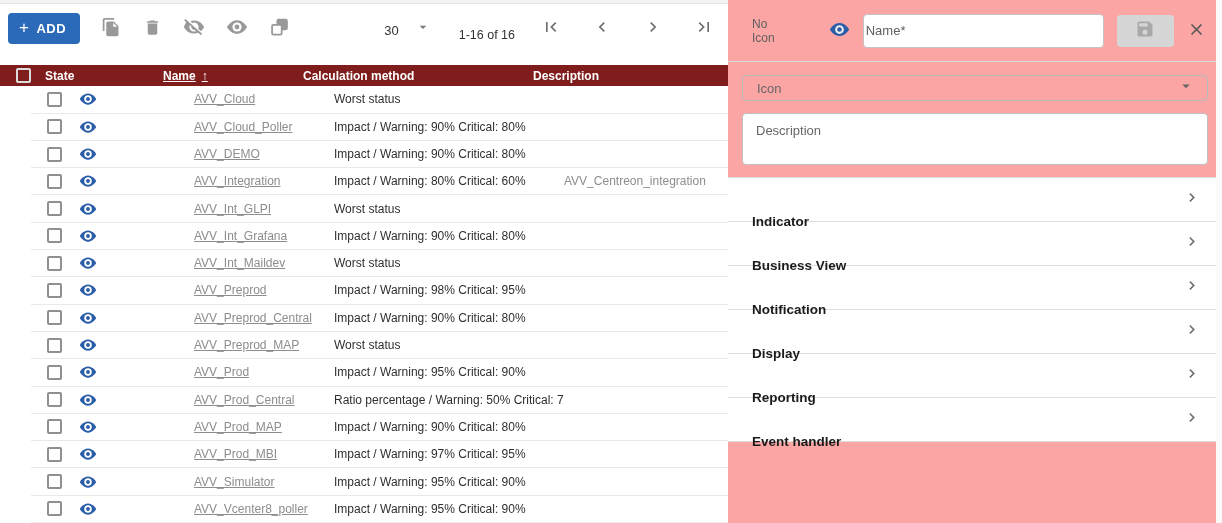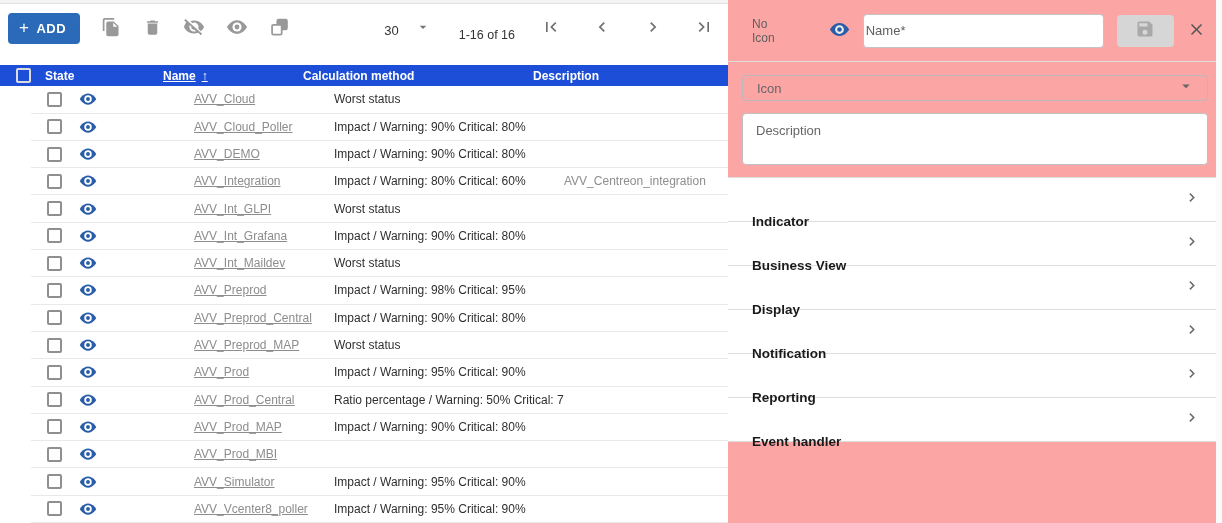--- a/index.html
+++ b/index.html
@@ -22,21 +22,21 @@
   .per-page { display:inline-flex; align-items:flex-end; gap:16px; font-size:13px; color:#333;
               background:none; border:none; cursor:pointer; }
   .per-page svg { fill:#777; }
   .range { font-size:12.5px; color:#333; margin:12px 26px 0 28px; }
   .pg-btn { background:none; border:none; cursor:pointer; margin-right:31px; height:24px;
             display:inline-flex; align-items:center; }
   .pg-btn svg { fill:#6f6f6f; }
   .pg-btn.last { margin-right:14px; }
 
   
-  .thead { height:24px; background:#1d4ed8; display:flex; align-items:center;
+  .thead { height:24px; background:#7f1d1d; display:flex; align-items:center;
            color:#fff; font-size:12px; font-weight:bold;margin-top:11px; }
   .tbody { flex:1; display:flex; flex-direction:column;padding-left:31px; }
   .trow  { height:27.3px; display:flex; align-items:center; border-bottom:1px solid #e9e9e9;
            font-size:12px; background:#fff; }
   .c-check { width:45px; padding-left:16px; display:flex; align-items:center; }
   .c-state { width:118px; padding-left:3px; display:flex; align-items:center; }
   .thead .c-state { padding-left:0; }
   .c-name  { width:140px; color:#8d8d8d; white-space:nowrap; overflow:hidden;text-decoration:underline; }
   .c-calc  { width:230px; color:#2f2f2f; white-space:nowrap; overflow:hidden; }
   .c-desc  { flex:1; color:#8d8d8d; white-space:nowrap; overflow:hidden; }
@@ -399,20 +399,21 @@
           <div class="c-state">
             <button class="state-eye">
               <svg width="18" height="18" viewBox="0 0 24 24" fill="#2a5da8">
                 <path d="M12 4.5C5 4.5 1 12 1 12s4 7.5 11 7.5S23 12 23 12 19 4.5 12 4.5z"></path>
                 <circle cx="12" cy="12" r="5" fill="#fff"></circle>
                 <circle cx="12" cy="12" r="2.6"></circle>
               </svg>
             </button>
           </div>
           <div class="c-name">AVV_Prod_MBI</div>
+          <div class="c-calc">Impact / Warning: 97% Critical: 95%</div>
           <div class="c-desc"></div>
         </div>
         <div class="trow">
           <div class="c-check">
             <span class="cbx"></span>
           </div>
           <div class="c-state">
             <button class="state-eye">
               <svg width="18" height="18" viewBox="0 0 24 24" fill="#2a5da8">
                 <path d="M12 4.5C5 4.5 1 12 1 12s4 7.5 11 7.5S23 12 23 12 19 4.5 12 4.5z"></path>
@@ -484,27 +485,27 @@
               <path d="M9.4 6.4 8 7.8l4.2 4.2L8 16.2l1.4 1.4 5.6-5.6z"></path>
             </svg></span>
         </div>
         <div class="acc-row">
           <span class="acc-label">Business View</span>
           <span><svg width="19" height="19" viewBox="0 0 24 24">
               <path d="M9.4 6.4 8 7.8l4.2 4.2L8 16.2l1.4 1.4 5.6-5.6z"></path>
             </svg></span>
         </div>
         <div class="acc-row">
-          <span class="acc-label">Display</span>
+          <span class="acc-label">Notification</span>
           <span><svg width="19" height="19" viewBox="0 0 24 24">
               <path d="M9.4 6.4 8 7.8l4.2 4.2L8 16.2l1.4 1.4 5.6-5.6z"></path>
             </svg></span>
         </div>
         <div class="acc-row">
-          <span class="acc-label">Notification</span>
+          <span class="acc-label">Display</span>
           <span><svg width="19" height="19" viewBox="0 0 24 24">
               <path d="M9.4 6.4 8 7.8l4.2 4.2L8 16.2l1.4 1.4 5.6-5.6z"></path>
             </svg></span>
         </div>
         <div class="acc-row">
           <span class="acc-label">Reporting</span>
           <span><svg width="19" height="19" viewBox="0 0 24 24">
               <path d="M9.4 6.4 8 7.8l4.2 4.2L8 16.2l1.4 1.4 5.6-5.6z"></path>
             </svg></span>
         </div>

